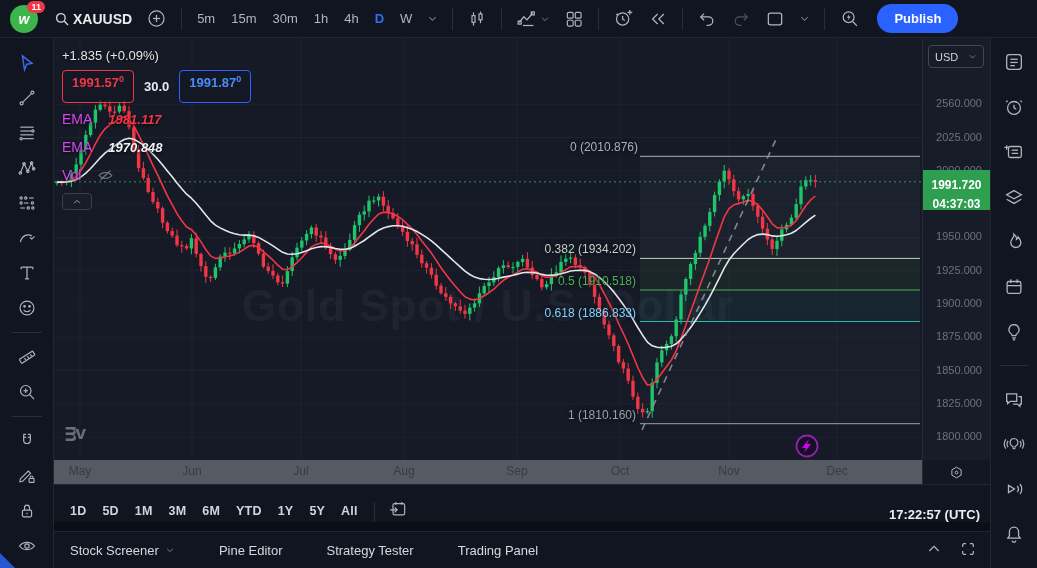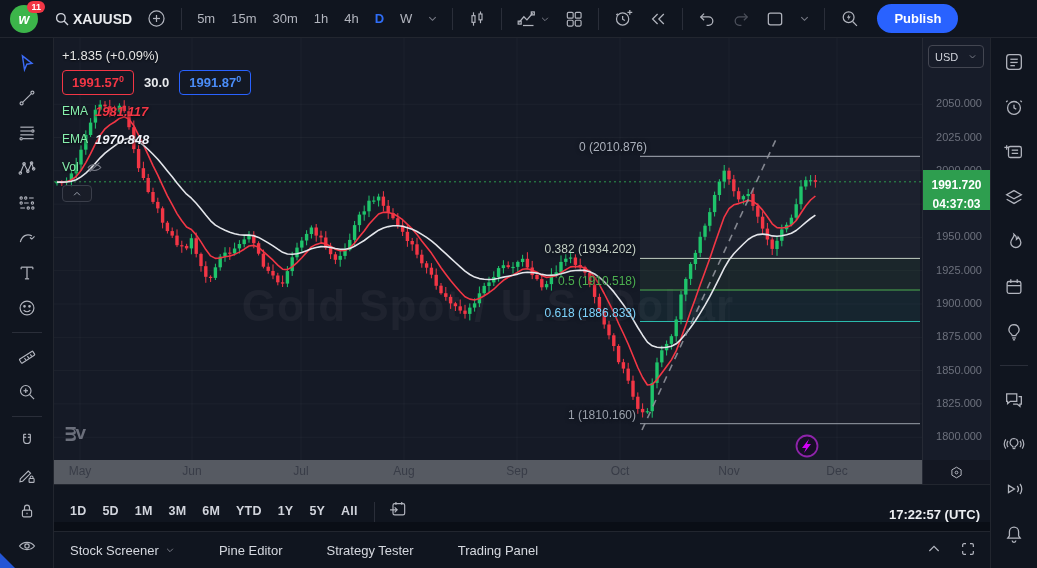--- a/index.html
+++ b/index.html
@@ -59,27 +59,27 @@
     white-space:nowrap; z-index:1; letter-spacing:1px;
   }
   #chart-svg { position:absolute; left:0; top:0; z-index:2; }
   .fib-label { position:absolute; z-index:3; font-size:12px; white-space:nowrap; text-shadow:0 0 4px rgba(10,13,20,.9); }
   #tv-logo { position:absolute; left:11px; top:384px; z-index:3; color:#6b6f7b; font-weight:bold; font-size:19px; letter-spacing:-1px; }
 
   
   #legend { position:absolute; left:8px; top:10px; z-index:4; }
   #legend .row { display:flex; align-items:center; margin-bottom:4px; }
   #chg { color:#e5e5e5; font-size:13px; margin-bottom:7px; text-shadow:0 1px 2px rgba(0,0,0,.7); }
-  .px-box { border:1px solid; border-radius:4px; padding:3px 9px 4px; font-size:13px; font-weight:bold; background:rgba(19,23,34,.55); cursor:pointer; }
+  .px-box { border:1px solid; border-radius:4px; padding:3px 9px 12px; font-size:13px; font-weight:bold; background:rgba(19,23,34,.55); cursor:pointer; }
   .px-box sup { font-size:9px; }
   .px-box.sell { border-color:#f23645; color:#f23645; }
   .px-box.buy  { border-color:#2962ff; color:#4a8cf7; }
   #spread { color:#e8eaed; font-weight:bold; font-size:13px; margin:0 10px; }
   .ind-row { height:24px; cursor:pointer; text-shadow:0 1px 3px rgba(0,0,0,.8); }
-  .ind-lbl { color:#86efac; font-size:12px; margin-right:7px; }
+  .ind-lbl { color:#d946ef; font-size:14px; margin-right:16px; }
   .ind-val { font-size:13px; font-weight:600;font-style:italic; }
   #legend-collapse { margin-top:6px; width:30px; height:17px; border:1px solid #3a3e4a; border-radius:4px; background:rgba(26,30,41,.8); display:flex; align-items:center; justify-content:center; color:#9aa0ab; cursor:pointer; }
 
   
   #price-axis {
     position:absolute; left:922px; top:38px; width:68px; height:422px;
     background:#171c29; border-left:1px solid #262a35; z-index:5; cursor:ns-resize;
   }
   .tick { position:absolute; right:8px; font-size:11px; color:#6d717d; }
   #usd-box {
@@ -713,21 +713,21 @@
         <rect x="750.1" y="142.2" width="3.4" height="6.3" fill="#1fc46b"></rect>
         <rect x="754.9" y="142.2" width="3.4" height="1.2" fill="#1fc46b"></rect>
         <rect x="759.7" y="142.2" width="3.4" height="1.7" fill="#f23645"></rect>
         <polyline points="3.0,144.1 7.8,144.1 12.6,143.8 17.4,141.9 22.2,138.5 27.0,132.5 31.8,124.6 36.6,115.7 41.4,105.9 46.2,97.2 51.0,90.8 55.8,86.9 60.6,84.0 65.4,80.4 70.2,78.8 75.0,81.1 79.8,87.7 84.6,97.2 89.4,106.7 94.2,117.2 99.0,127.6 103.8,137.1 108.6,147.7 113.4,157.8 118.2,166.6 123.0,175.6 127.8,182.8 132.6,189.0 137.4,191.5 142.2,196.9 147.0,203.9 151.8,211.6 156.6,217.9 161.4,220.4 166.2,220.0 171.0,218.8 175.8,218.0 180.6,216.4 185.4,214.1 190.2,211.2 195.0,208.0 199.8,207.4 204.6,209.3 209.4,213.6 214.2,217.9 219.0,222.2 223.8,227.1 228.6,231.2 233.4,231.6 238.2,228.9 243.0,224.6 247.8,219.7 252.6,214.4 257.4,208.9 262.2,206.4 267.0,204.9 271.8,205.9 276.6,208.2 281.4,211.2 286.2,212.7 291.0,212.5 295.8,210.1 300.6,205.0 305.4,198.7 310.2,193.0 315.0,186.3 319.8,181.0 324.6,176.0 329.4,174.2 334.2,174.4 339.0,175.7 343.8,178.3 348.6,181.7 353.4,186.4 358.2,190.9 363.0,196.6 367.8,203.0 372.6,208.9 377.4,215.1 382.2,222.4 387.0,229.7 391.8,236.2 396.6,242.6 401.4,248.3 406.2,253.7 411.0,258.7 415.8,261.1 420.6,262.0 425.4,260.5 430.2,257.7 435.0,254.7 439.8,251.2 444.6,246.5 449.4,242.3 454.2,239.3 459.0,237.0 463.8,234.1 468.6,231.2 473.4,230.8 478.2,232.2 483.0,234.2 487.8,237.5 492.6,239.4 497.4,238.8 502.2,237.8 507.0,234.7 511.8,231.6 516.6,228.9 521.4,228.5 526.2,228.6 531.0,230.0 535.8,233.6 540.6,239.3 545.4,246.7 550.2,255.5 555.0,264.8 559.8,274.4 564.6,285.5 569.4,295.5 574.2,306.0 579.0,317.7 583.8,329.5 588.6,339.5 593.4,347.0 598.2,346.5 603.0,341.6 607.8,335.1 612.6,328.6 617.4,321.9 622.2,312.9 627.0,300.4 631.8,287.2 636.6,273.6 641.4,260.5 646.2,246.8 651.0,233.7 655.8,220.5 660.6,206.3 665.4,192.4 670.2,179.1 675.0,170.7 679.8,166.8 684.6,165.6 689.4,164.0 694.2,162.2 699.0,163.5 703.8,166.8 708.6,172.1 713.4,178.7 718.2,185.8 723.0,189.6 727.8,190.0 732.6,189.3 737.4,187.2 742.2,182.5 747.0,175.0 751.8,167.7 756.6,162.0 761.4,158.0" fill="none" stroke="#f23645" stroke-width="1.6" stroke-linejoin="round"></polyline>
         <polyline points="3.0,144.1 7.8,144.1 12.6,144.0 17.4,143.2 22.2,141.7 27.0,138.9 31.8,135.1 36.6,130.5 41.4,125.2 46.2,119.8 51.0,115.2 55.8,111.4 60.6,107.9 65.4,104.3 70.2,101.5 75.0,100.3 79.8,101.3 84.6,103.9 89.4,107.2 94.2,111.5 99.0,116.2 103.8,121.2 108.6,126.9 113.4,132.9 118.2,138.8 123.0,145.0 127.8,150.8 132.6,156.2 137.4,160.2 142.2,165.3 147.0,171.0 151.8,177.1 156.6,182.8 161.4,187.1 166.2,189.9 171.0,192.2 175.8,194.3 180.6,195.7 185.4,196.7 190.2,197.1 195.0,197.1 199.8,197.8 204.6,199.4 209.4,202.1 214.2,204.9 219.0,207.9 223.8,211.2 228.6,214.3 233.4,216.0 238.2,216.3 243.0,215.7 247.8,214.5 252.6,212.8 257.4,210.7 262.2,209.5 267.0,208.6 271.8,208.7 276.6,209.4 281.4,210.5 286.2,211.2 291.0,211.2 295.8,210.4 300.6,208.3 305.4,205.4 310.2,202.5 315.0,198.9 319.8,195.5 324.6,192.2 329.4,190.0 334.2,188.6 339.0,187.8 343.8,187.8 348.6,188.3 353.4,189.7 358.2,191.2 363.0,193.5 367.8,196.4 372.6,199.4 377.4,202.8 382.2,206.9 387.0,211.3 391.8,215.6 396.6,220.1 401.4,224.5 406.2,228.9 411.0,233.2 415.8,236.5 420.6,239.1 425.4,240.6 430.2,241.2 435.0,241.5 439.8,241.3 444.6,240.3 449.4,239.1 454.2,238.2 459.0,237.3 463.8,236.1 468.6,234.7 473.4,234.2 478.2,234.5 483.0,235.1 487.8,236.4 492.6,237.3 497.4,237.2 502.2,236.9 507.0,235.8 511.8,234.4 516.6,233.0 521.4,232.5 526.2,232.2 531.0,232.4 535.8,233.7 540.6,236.0 545.4,239.3 550.2,243.6 555.0,248.5 559.8,253.9 564.6,260.3 569.4,266.7 574.2,273.6 579.0,281.3 583.8,289.5 588.6,297.2 593.4,304.1 598.2,307.8 603.0,309.3 607.8,309.6 612.6,309.3 617.4,308.2 622.2,305.8 627.0,301.3 631.8,295.8 636.6,289.5 641.4,282.7 646.2,275.1 651.0,267.2 655.8,258.7 660.6,249.4 665.4,239.8 670.2,230.1 675.0,222.0 679.8,215.8 684.6,210.8 689.4,206.0 694.2,201.5 699.0,198.4 703.8,196.6 708.6,196.1 713.4,196.6 718.2,197.9 723.0,198.3 727.8,197.7 732.6,196.7 737.4,195.2 742.2,192.5 747.0,188.5 751.8,184.3 756.6,180.5 761.4,177.2" fill="none" stroke="#e4e6eb" stroke-width="1.6" stroke-linejoin="round"></polyline>
         <line x1="588" y1="392" x2="724" y2="97" stroke="#9598a1" stroke-width="1.6" stroke-dasharray="7 6" opacity="0.85"></line>
         <circle cx="753" cy="408" r="10.5" fill="#170f26" stroke="#8e24aa" stroke-width="1.8"></circle>
         <path d="M755 401l-7 9h4l-2 5 7-9h-4z" fill="#d500f9"></path>
       </svg>
     <div id="fib-labels">
-        <div class="fib-label" style="right: 275px; top: 102.313px; color: rgb(170, 176, 187);">0 (2010.876)</div>
+        <div class="fib-label" style="right: 284px; top: 102.313px; color: rgb(170, 176, 187);">0 (2010.876)</div>
         <div class="fib-label" style="right: 286px; top: 204.443px; color: rgb(195, 207, 195);">0.382 (1934.202)</div>
         <div class="fib-label" style="right: 286px; top: 235.99px; color: rgb(76, 175, 80);">0.5 (1910.518)</div>
         <div class="fib-label" style="right: 286px; top: 267.538px; color: #7dd3fc;">0.618 (1886.833)</div>
         <div class="fib-label" style="right: 286px; top: 369.667px; color: rgb(154, 160, 171);">1 (1810.160)</div>
       </div>
     <div id="tv-logo">ᴟᴠ</div>
 
     <div id="legend">
       <div id="chg">+1.835 (+0.09%)</div>
       <div class="row">
@@ -759,21 +759,21 @@
   </div>
 
   <div id="price-axis">
     <div id="usd-box">
       <span>USD</span>
       <svg width="9" height="9" viewBox="0 0 24 24" fill="none" stroke="#787b86" stroke-width="2.6">
           <path d="M5 9l7 7 7-7"></path>
         </svg>
     </div>
     <div id="price-ticks">
-        <div class="tick" style="top: 59.2px;">2050.000</div>
+        <div class="tick" style="top: 59.2px;">2560.000</div>
         <div class="tick" style="top: 92.5px;">2025.000</div>
         <div class="tick" style="top: 125.8px;">2000.000</div>
         <div class="tick" style="top: 159.1px;">1975.000</div>
         <div class="tick" style="top: 192.4px;">1950.000</div>
         <div class="tick" style="top: 225.7px; text-align: right;">1925.000</div>
         <div class="tick" style="top: 259px;">1900.000</div>
         <div class="tick" style="top: 292.3px;">1875.000</div>
         <div class="tick" style="top: 325.6px;">1850.000</div>
         <div class="tick" style="top: 358.9px;">1825.000</div>
         <div class="tick" style="top: 392.2px;">1800.000</div>

